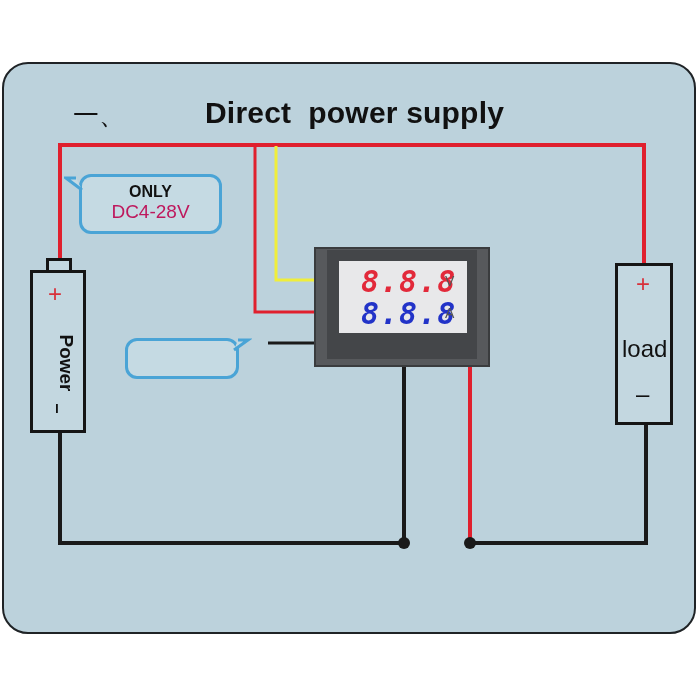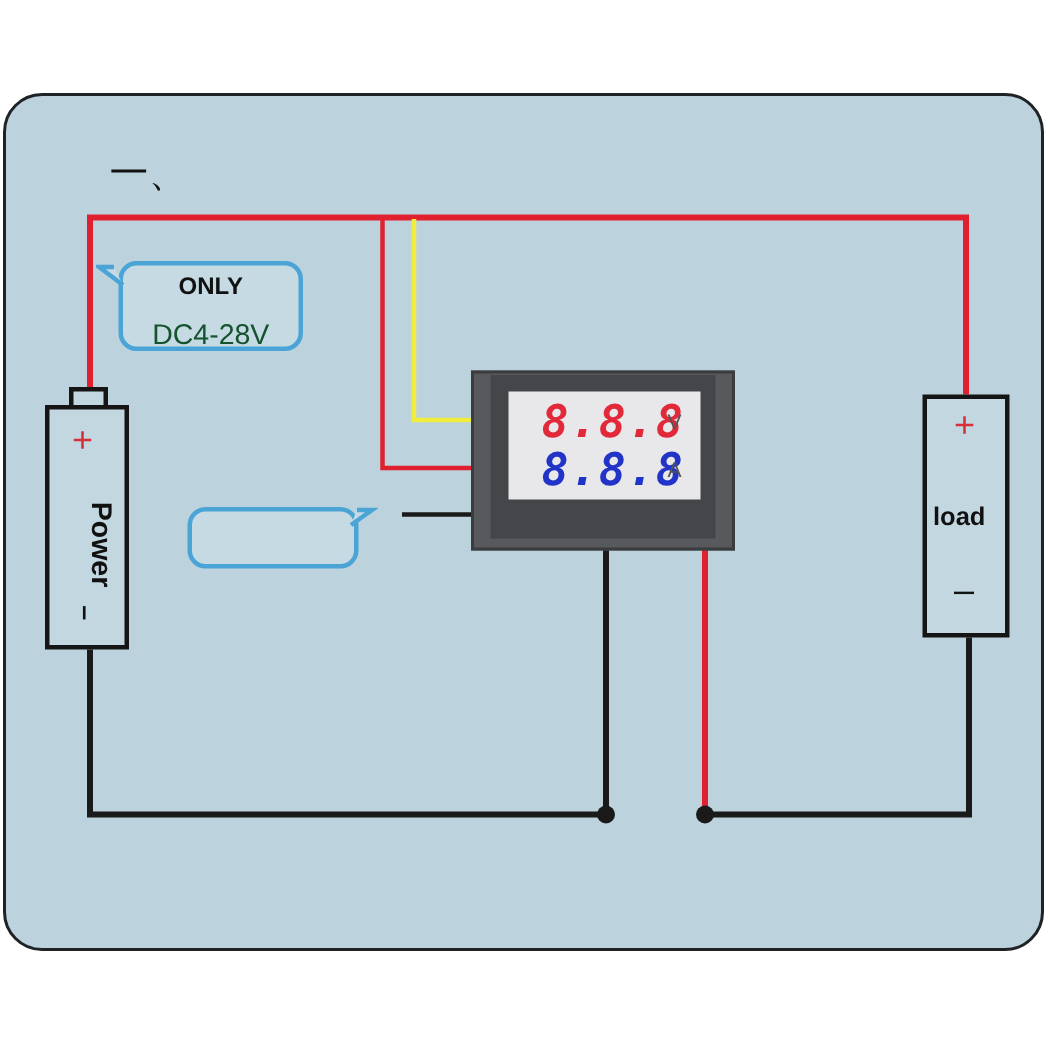--- a/index.html
+++ b/index.html
@@ -4,33 +4,33 @@
 <style>
   html,body{margin:0;padding:0;background:#ffffff;}
   body{width:700px;height:700px;position:relative;overflow:hidden;font-family:"Liberation Sans",sans-serif;}
   #stage{position:absolute;left:0;top:0;width:700px;height:700px;}
   .panel{position:absolute;left:2px;top:62px;width:694px;height:572px;background:#bcd2dc;border:2px solid #1f2326;border-radius:26px;box-sizing:border-box;}
   .abs{position:absolute;}
   .title{left:205px;top:96px;font-size:30px;font-weight:bold;color:#111;white-space:pre;letter-spacing:0.2px;}
   .cjk{left:73px;top:98px;font-size:26px;color:#111;font-family:"DejaVu Sans",sans-serif;}
   .wm{left:430px;top:488px;font-size:21px;font-weight:bold;color:#5aa774;}
   .bubble{position:absolute;border:3px solid #4aa4d6;border-radius:12px;background:#c5dae3;box-sizing:border-box;}
-  .b1{left:79px;top:174px;width:123px;height:60px;text-align:center;}
+  .b1{left:79px;top:174px;width:143px;height:60px;text-align:center;}
   .b1 .l1{font-size:16px;font-weight:bold;color:#111;margin-top:6px;}
-  .b1 .l2{font-size:19px;color:#14532d;margin-top:12px;}
+  .b1 .l2{font-size:19px;color:#be185d;margin-top:0px;}
   .b2{left:125px;top:338px;width:114px;height:41px;}
   .b2txt{left:132px;top:353px;font-size:17px;color:#111;white-space:nowrap;}
   .battery{left:30px;top:270px;width:56px;height:163px;border:3px solid #151515;box-sizing:border-box;background:#c3d7e0;}
   .bcap{left:46px;top:258px;width:26px;height:14px;border:3px solid #151515;border-bottom:none;box-sizing:border-box;background:#c3d7e0;}
   .bplus{left:48px;top:280px;font-size:24px;color:#d8303a;}
   .bword{left:36px;top:352px;font-size:19px;font-weight:bold;color:#111;transform:rotate(90deg);transform-origin:center;width:60px;text-align:center;}
   .bminus{left:52px;top:398px;font-size:18px;color:#111;font-weight:bold;}
   .load{left:615px;top:263px;width:58px;height:162px;border:3px solid #151515;box-sizing:border-box;background:#c3d7e0;}
   .lplus{left:636px;top:270px;font-size:24px;color:#d8303a;}
-  .lword{left:622px;top:335px;font-size:17px;font-weight:bold;color:#111;}
+  .lword{left:622px;top:335px;font-size:24px;font-weight:normal;color:#111;}
   .lminus{left:636px;top:380px;font-size:24px;color:#111;}
   .meter{left:314px;top:247px;width:176px;height:120px;background:#57595c;border:2px solid #3a3c3e;box-sizing:border-box;}
   .meter-inner{position:absolute;left:11px;top:1px;width:150px;height:109px;background:#444649;}
   .screen{position:absolute;left:12px;top:11px;width:128px;height:72px;background:#e8e8ea;}
   .seg{position:absolute;font-family:"DejaVu Sans Mono",monospace;font-weight:bold;font-size:30px;font-style:italic;letter-spacing:1px;line-height:30px;}
   .segv{left:22px;top:6px;color:#e2293a;}
   .sega{left:22px;top:38px;color:#2233c8;}
   .unit{position:absolute;font-size:14px;color:#555;}
   .uv{left:106px;top:12px;}
   .ua{left:106px;top:44px;}
@@ -53,20 +53,21 @@
 
     <polyline points="60,432 60,543 404,543 404,366" fill="none" stroke="#1a1a1a" stroke-width="4"></polyline>
 
     <line x1="470" y1="366" x2="470" y2="543" stroke="#e0202e" stroke-width="4"></line>
     <polyline points="470,543 646,543 646,424" fill="none" stroke="#1a1a1a" stroke-width="4"></polyline>
     <circle cx="404" cy="543" r="6" fill="#1a1a1a"></circle>
     <circle cx="470" cy="543" r="6" fill="#1a1a1a"></circle>
   </svg>
 
   <div class="abs cjk">一、</div>
+  <div class="abs title">Direct  power supply</div>
 
   <div class="bubble b1">
     <div class="l1">ONLY</div>
     <div class="l2">DC4-28V</div>
   </div>
   <svg class="abs" style="left:64px;top:176px" width="20" height="16">
     <path d="M18,14 L2,2 L12,2" fill="#c5dae3" stroke="#4aa4d6" stroke-width="3"></path>
   </svg>
 
   <div class="bubble b2"></div>

